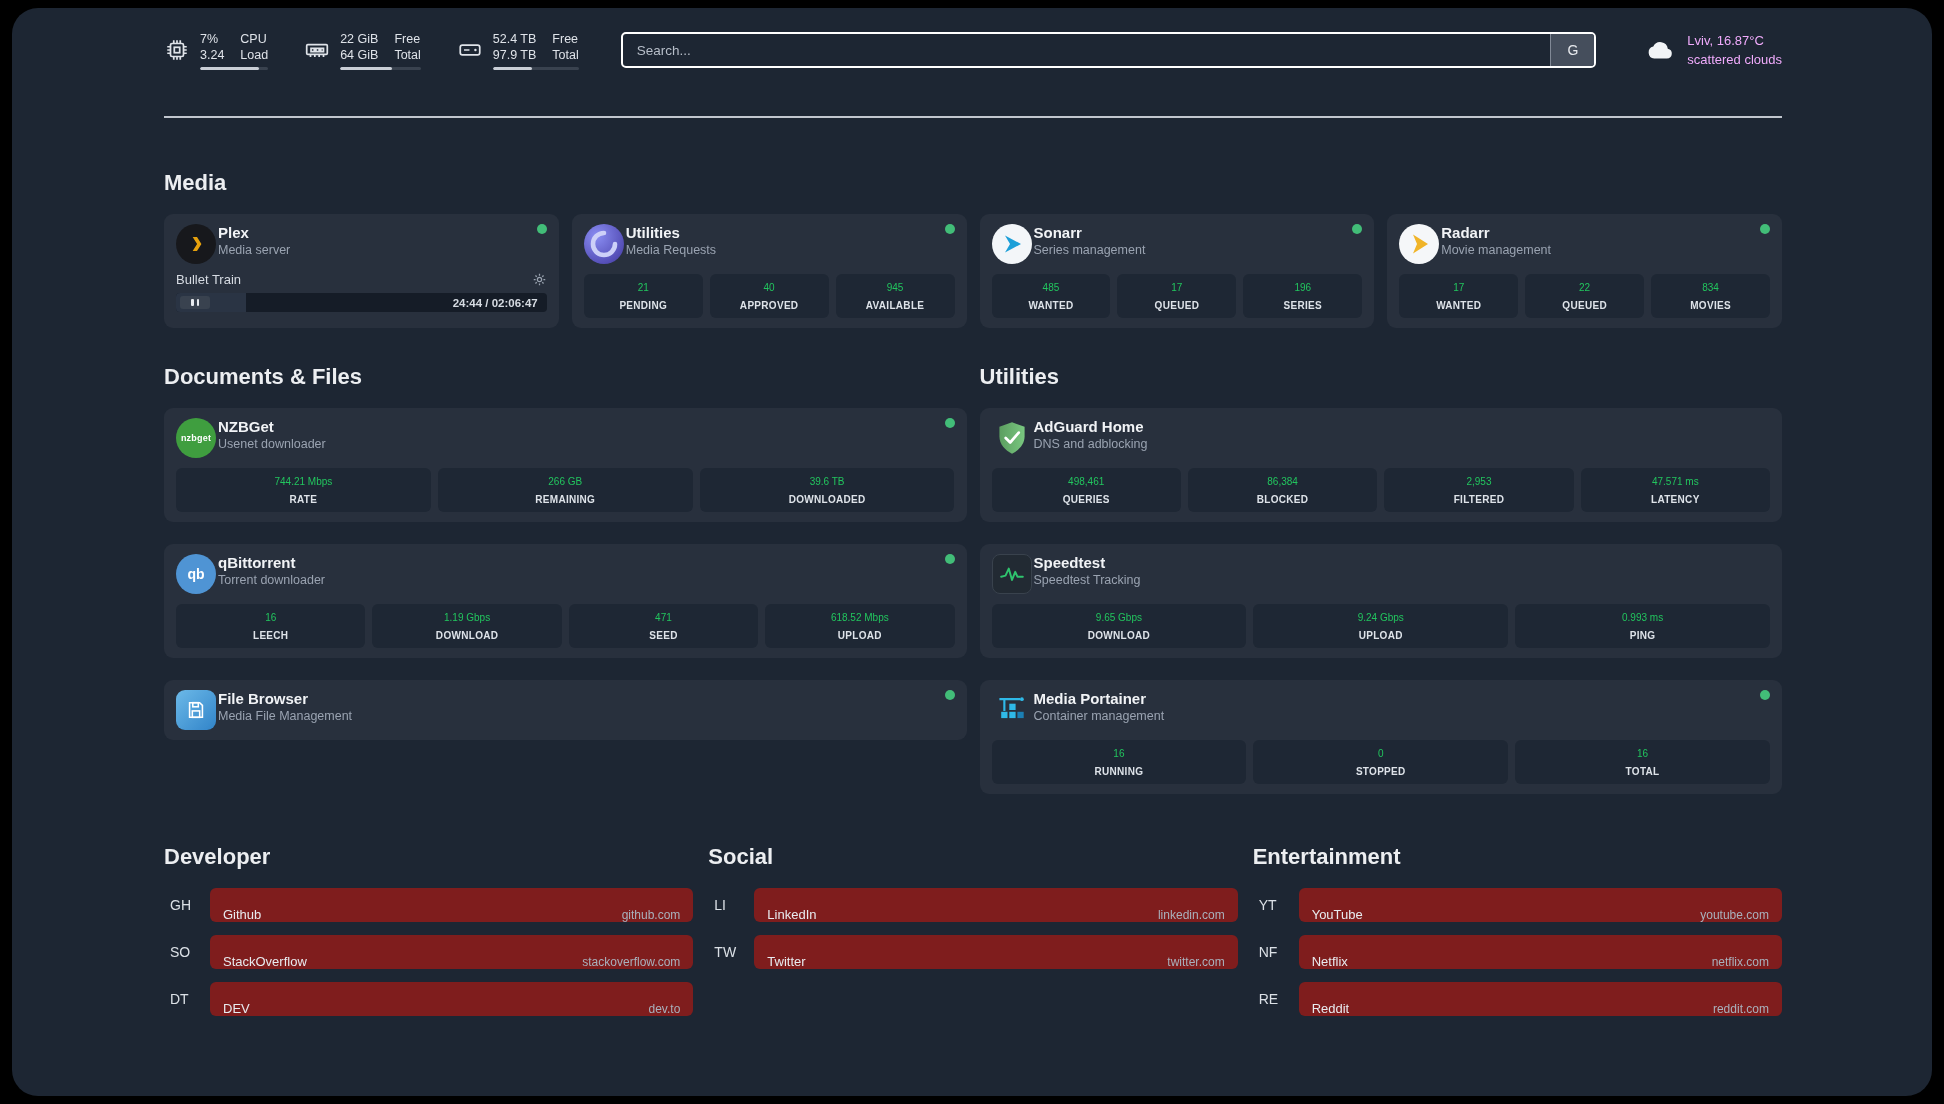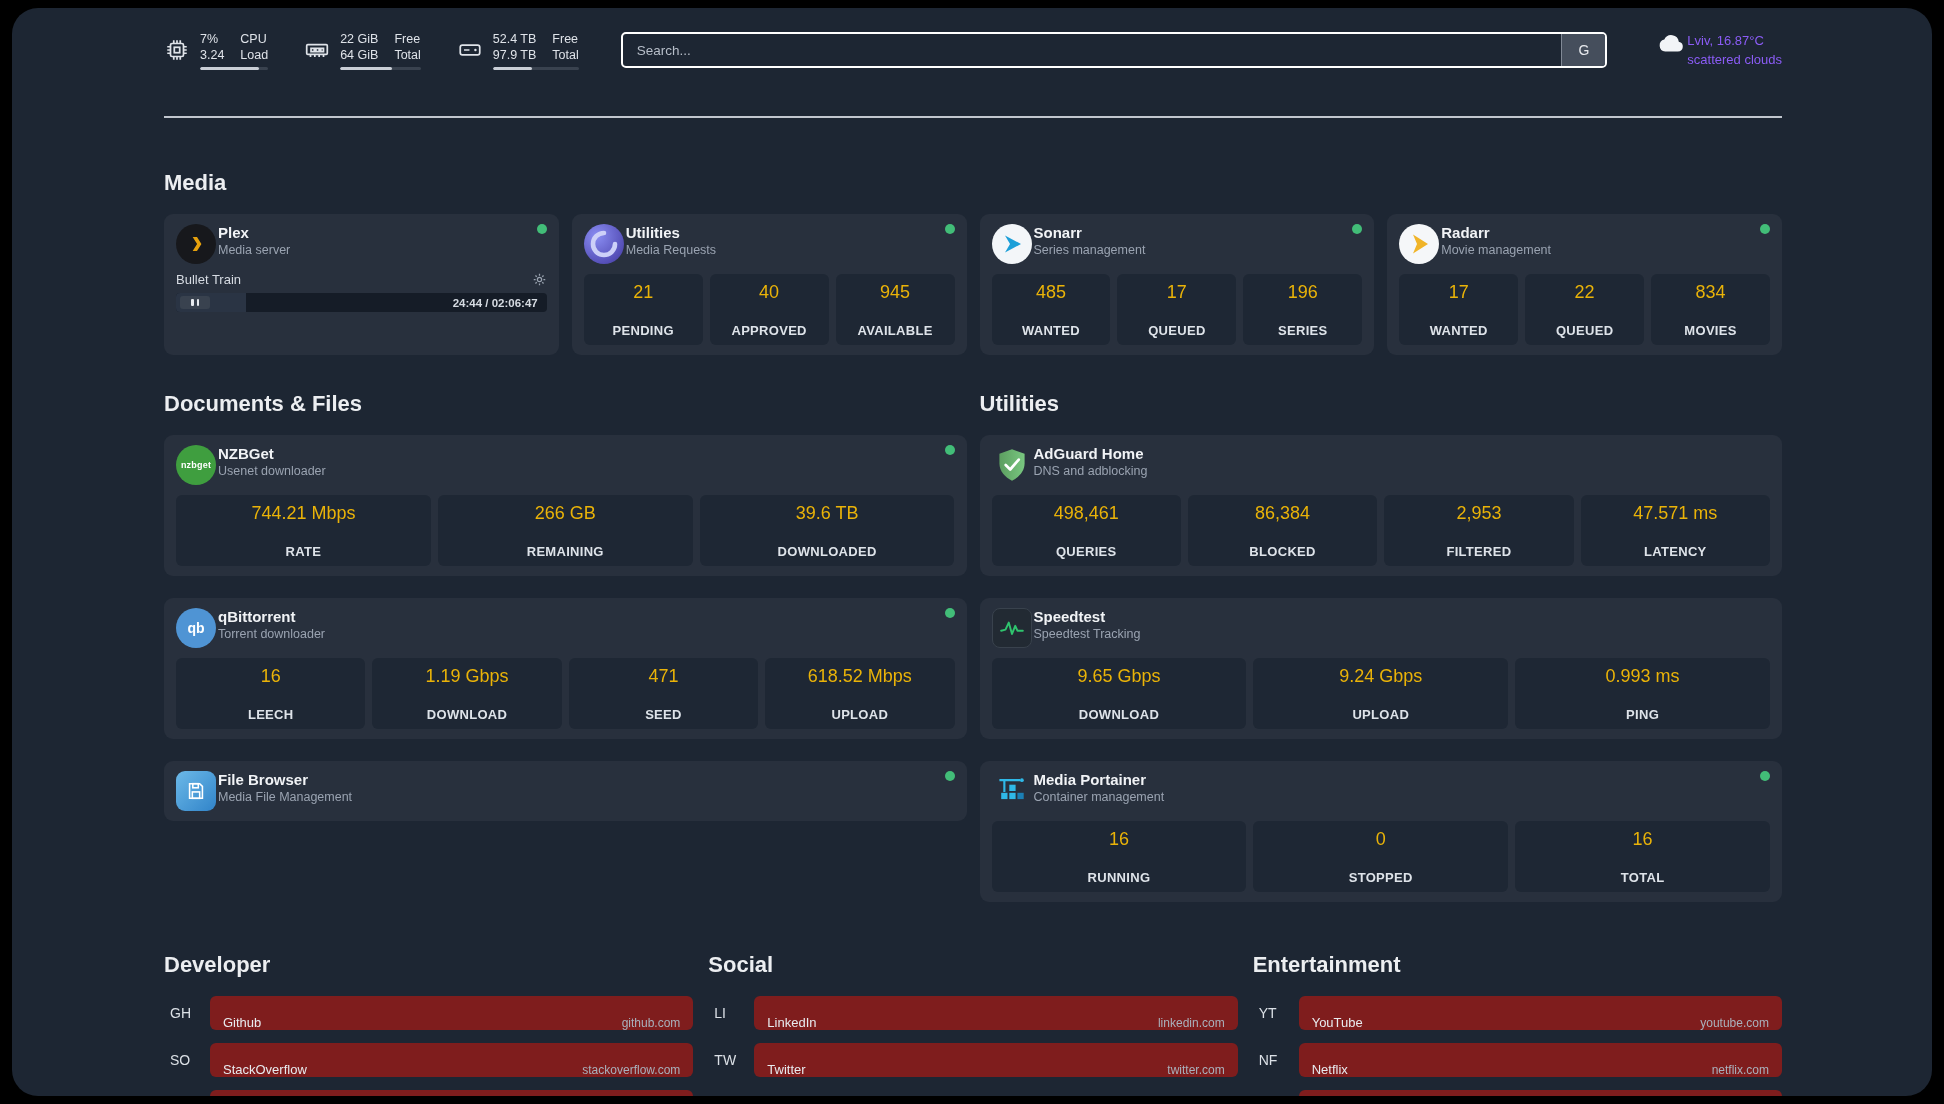--- a/index.html
+++ b/index.html
@@ -22,21 +22,21 @@
   .search { flex:1; display:flex; align-items:stretch; height:36px; margin:0 44px 0 6px;
             border:2px solid #ffffff; border-radius:5px; overflow:hidden; }
   .search input { flex:1; background:transparent; border:none; outline:none;
                   color:#e8ebef; font-size:13.5px; padding:0 14px;
                   font-family:"Liberation Sans","DejaVu Sans",sans-serif; }
   .search input::placeholder { color:#b7bec9; }
   .search-provider { width:44px; background:#454e5c; border:none; border-left:1px solid #818996;
                      color:#e8eaee; font-size:14px; cursor:pointer;
                      font-family:"Liberation Sans","DejaVu Sans",sans-serif; }
 
-  .weather { display:flex; color:#8b5cf6; }
+  .weather { display:flex; align-items:center; gap:11px; color:#f0abfc; }
   .weather-icon { width:36px; height:25px; color:#f2f4f7; flex:none; }
   .weather-text { font-size:13px; line-height:1.5; }
 
   .divider { border:none; border-top:2px solid rgba(222,227,234,.85); margin-top:40px; }
 
   
   .section-title { font-size:22px; line-height:30px; font-weight:700; color:#eceef1; margin:0 0 16px; }
   .media-block { margin-top:50px; }
   .grid-4 { display:grid; grid-template-columns:repeat(4,1fr); gap:13px; }
   .two-col { display:grid; grid-template-columns:1fr 1fr; gap:13px; margin-top:34px; align-items:start; }
@@ -46,22 +46,22 @@
   
   .card { background:#28303d; border-radius:9px; padding:10px 12px; cursor:pointer; }
   .card-head { display:flex; align-items:flex-start; gap:2px; }
   .svc-icon { width:40px; height:40px; display:flex; align-items:center; justify-content:center; flex:none; }
   .svc-name { font-size:15px; font-weight:700; color:#f1f3f6; }
   .svc-desc { font-size:12.5px; color:#9aa3b1; margin-top:2px; }
   .dot { width:10px; height:10px; border-radius:50%; background:#42bd78; margin-left:auto; flex:none; }
 
   .stats { display:flex; gap:7px; margin-top:10px; }
   .stat { flex:1; background:#1e2734; border-radius:6px; text-align:center; padding:8px 4px 7px; cursor:default; }
-  .stat-value { font-size:18px; color:#eab308; }
-  .stat-label { font-size:13px; font-weight:700; color:#dee3e9; margin-top:20px; letter-spacing:.3px; }
+  .stat-value { font-size:10px; color:#22c55e; }
+  .stat-label { font-size:10px; font-weight:700; color:#dee3e9; margin-top:7px; letter-spacing:.3px; }
 
   
   .player { margin-top:8px; }
   .player-top { display:flex; align-items:center; font-size:13px; color:#d6dbe2; margin-bottom:6px; }
   .gear { margin-left:auto; width:15px; height:15px; color:#98a1ae; cursor:pointer; flex:none; }
   .player-bar { position:relative; height:19px; background:#151c27; border-radius:4px;
                 display:flex; align-items:center; overflow:hidden; cursor:pointer; }
   .player-fill { position:absolute; left:0; top:0; bottom:0; background:#2a3444; }
   .pause-btn { position:relative; width:30px; height:13px; background:#39424f; border:none; border-radius:3px;
                margin-left:4px; display:flex; align-items:center; justify-content:center; gap:3px; cursor:pointer; }

